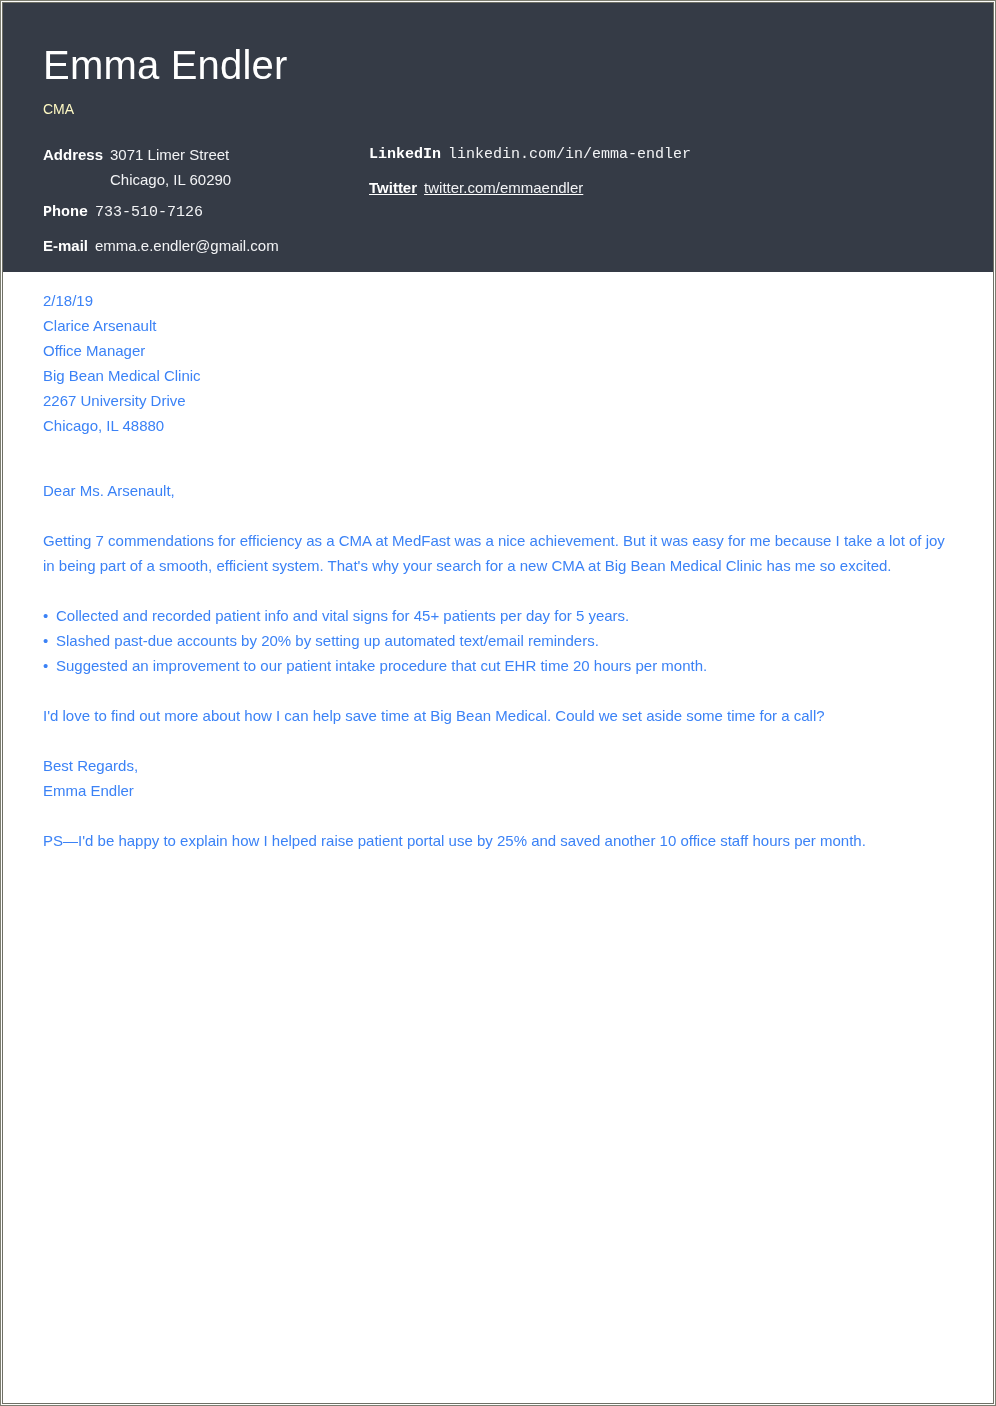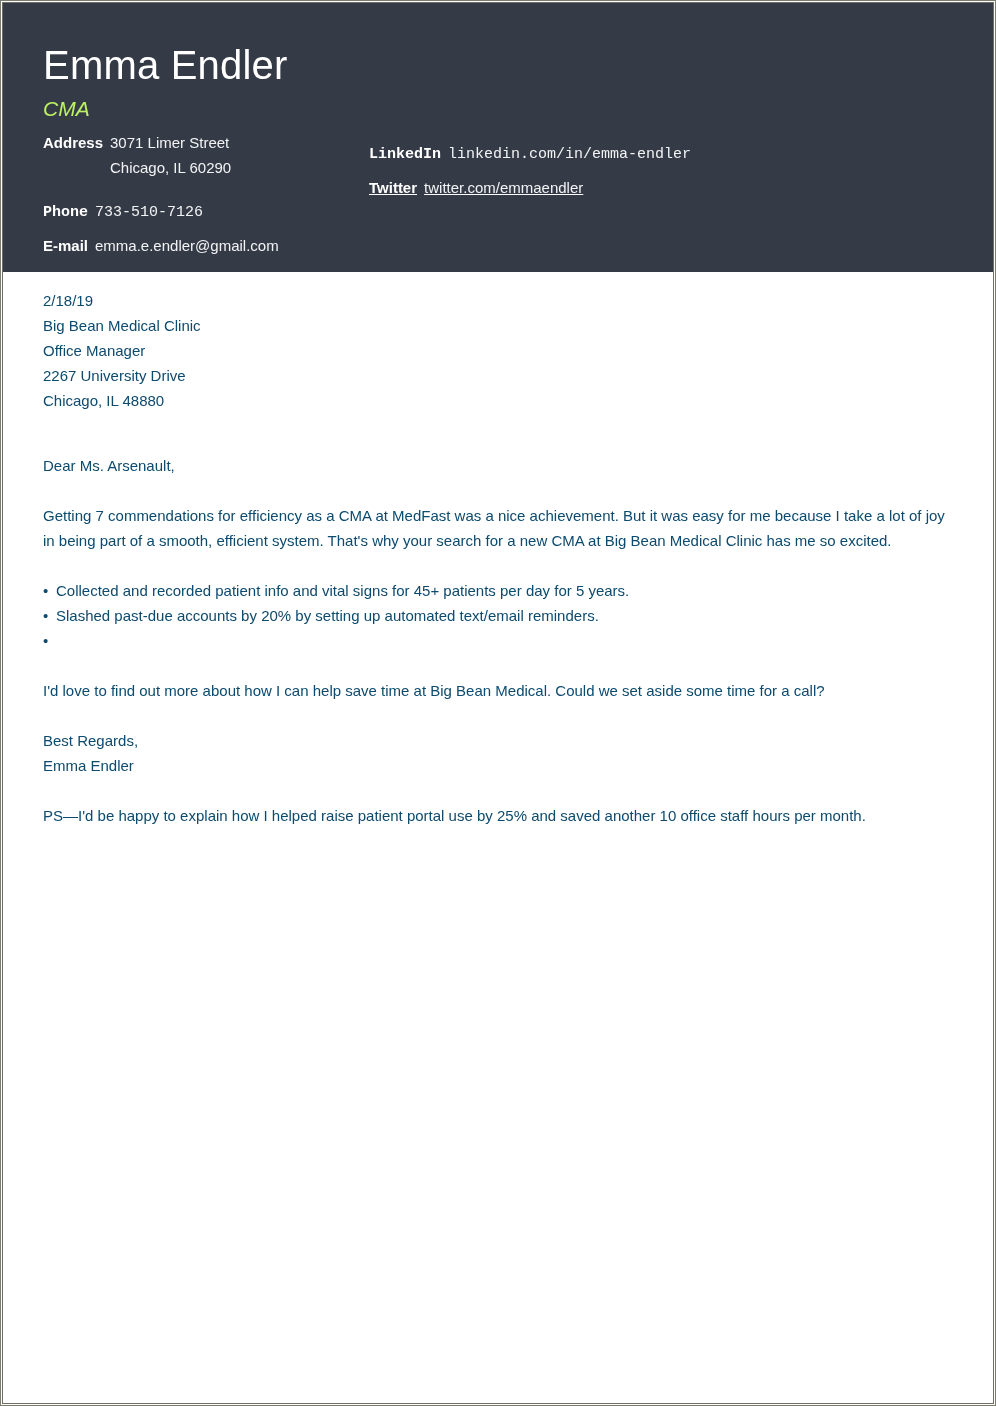--- a/index.html
+++ b/index.html
@@ -41,24 +41,23 @@
       font-size: 40px;
       line-height: 48px;
       letter-spacing: 0.2px;
       white-space: nowrap;
       color: #ffffff;
     }
     .name .last { font-weight: normal; }
     .title {
       position: absolute;
       left: 40px; top: 93px;
-      font-size: 21px;
+      font-size: 14px;
       line-height: 26px;
-      color: #bef264;
-      font-style: italic;
+      color: #fef9c3;
     }
     .contact {
       position: absolute;
       font-size: 15px;
       line-height: 25px;
       color: #ffffff;
       white-space: nowrap;
     }
     .contact .label {
       font-weight: bold;
@@ -68,21 +67,21 @@
     .contact .line2 {
       display: block;
       padding-left: 67px;
     }
     .letter {
       position: absolute;
       left: 43px; top: 288px;
       width: 910px;
       font-size: 15px;
       line-height: 25px;
-      color: #0c4a6e;
+      color: #3b82f6;
     }
     .letter p { margin: 0; }
     .block-date { margin-bottom: 40px; }
     .recipient { margin-bottom: 40px; }
     .recipient div { height: 25px; }
     .gap { height: 25px; }
     .bullet {
       display: flex;
     }
     .bullet .dot {
@@ -97,21 +96,21 @@
   <div class="frame-inner"></div>
 </div>
 
 <div class="header">
   <div class="name">
     <span>Emma</span>
     <span class="last">Endler</span>
   </div>
   <div class="title">CMA</div>
 
-  <div class="contact" style="left:40px; top:127px;">
+  <div class="contact" style="left:40px; top:139px;">
     <span class="label">Address</span><span class="value">3071 Limer Street</span>
     <span class="value line2">Chicago, IL 60290</span>
   </div>
 
   <div class="contact" style="left:40px; top:197px;font-family:Liberation Mono, monospace;">
     <span class="label">Phone</span><span class="value">733-510-7126</span>
   </div>
 
   <div class="contact" style="left:40px; top:230px;">
     <span class="label">E-mail</span><span class="value">emma.e.endler@gmail.com</span>
@@ -123,42 +122,44 @@
 
   <div class="contact" style="left:366px; top:172px;text-decoration:underline;">
     <span class="label">Twitter</span><span class="value">twitter.com/emmaendler</span>
   </div>
 </div>
 
 <div class="letter">
   <p class="block-date">2/18/19</p>
 
   <div class="recipient">
+    <div>Clarice Arsenault</div>
+    <div>Office Manager</div>
     <div>Big Bean Medical Clinic</div>
-    <div>Office Manager</div>
     <div>2267 University Drive</div>
     <div>Chicago, IL 48880</div>
   </div>
 
   <p>Dear Ms. Arsenault,</p>
   <div class="gap"></div>
 
   <p>Getting 7 commendations for efficiency as a CMA at MedFast was a nice achievement. But it was easy for me because I take a lot of joy in being part of a smooth, efficient system. That's why your search for a new CMA at Big Bean Medical Clinic has me so excited.</p>
   <div class="gap"></div>
 
   <div class="bullet">
     <span class="dot">•</span>
     <span>Collected and recorded patient info and vital signs for 45+ patients per day for 5 years.</span>
   </div>
   <div class="bullet">
     <span class="dot">•</span>
     <span>Slashed past-due accounts by 20% by setting up automated text/email reminders.</span>
   </div>
   <div class="bullet">
     <span class="dot">•</span>
+    <span>Suggested an improvement to our patient intake procedure that cut EHR time 20 hours per month.</span>
   </div>
   <div class="gap"></div>
 
   <p>I'd love to find out more about how I can help save time at Big Bean Medical. Could we set aside some time for a call?</p>
   <div class="gap"></div>
 
   <p>Best Regards,</p>
   <p>Emma Endler</p>
   <div class="gap"></div>
 

